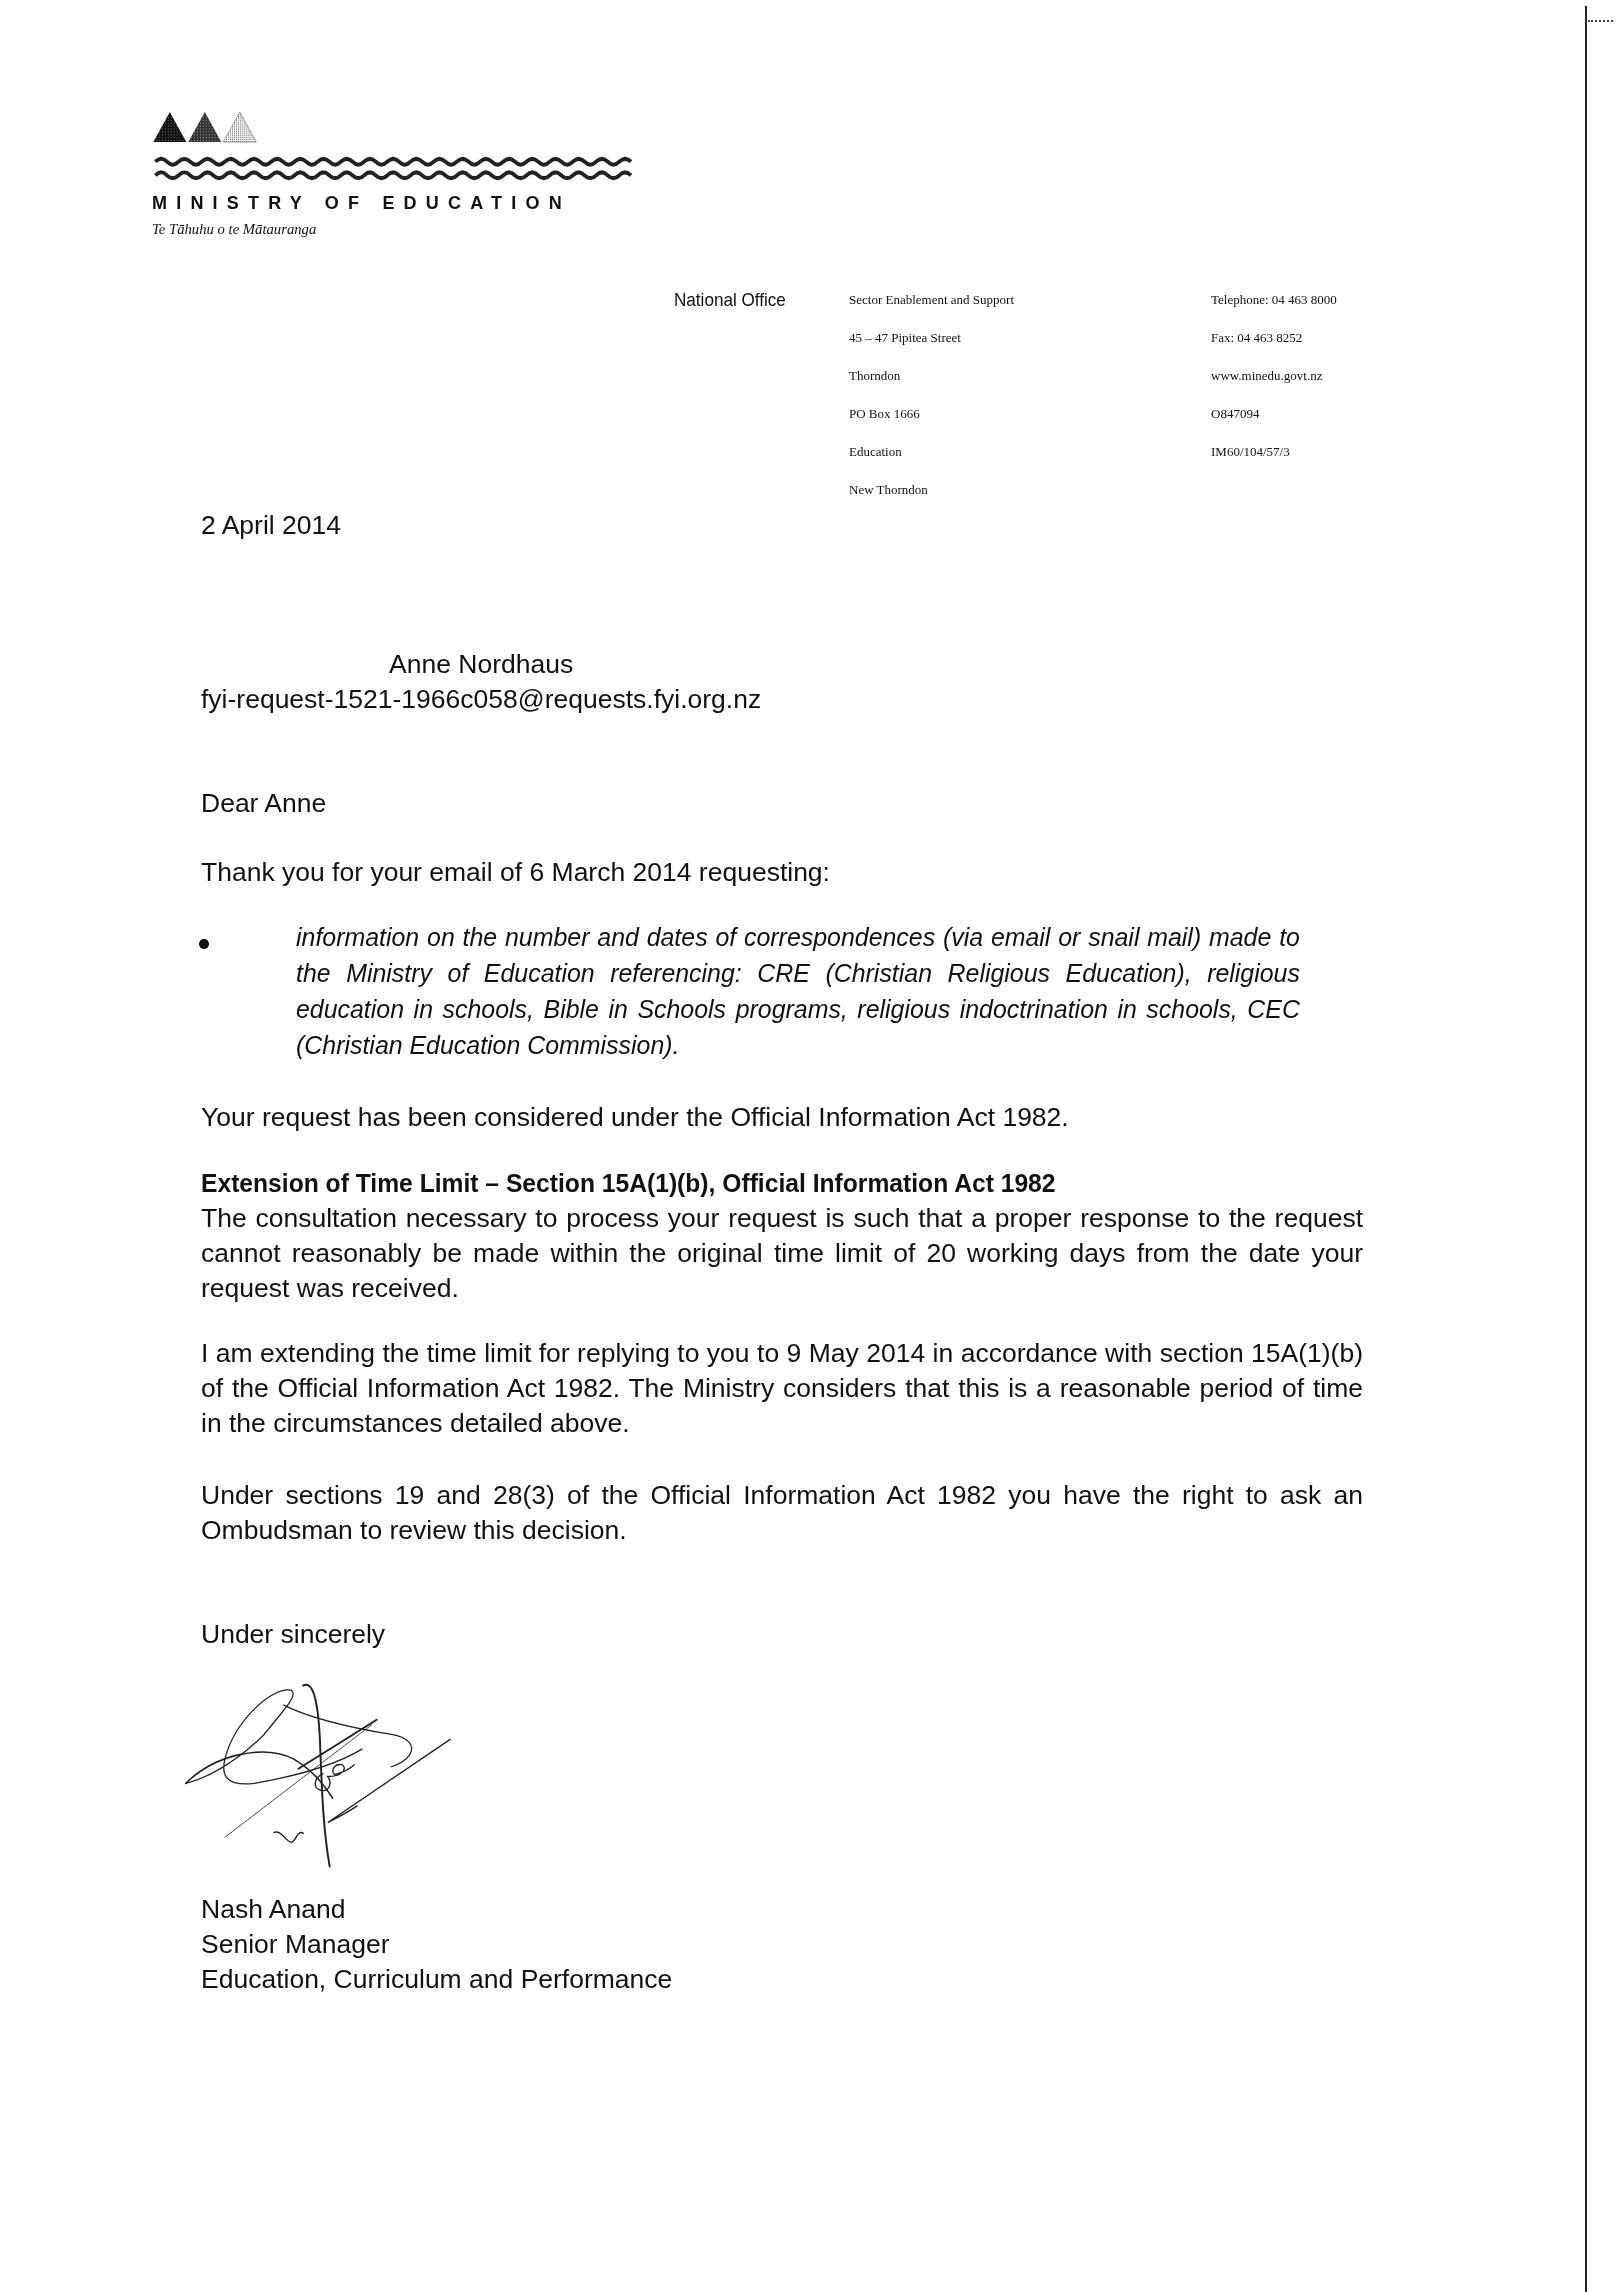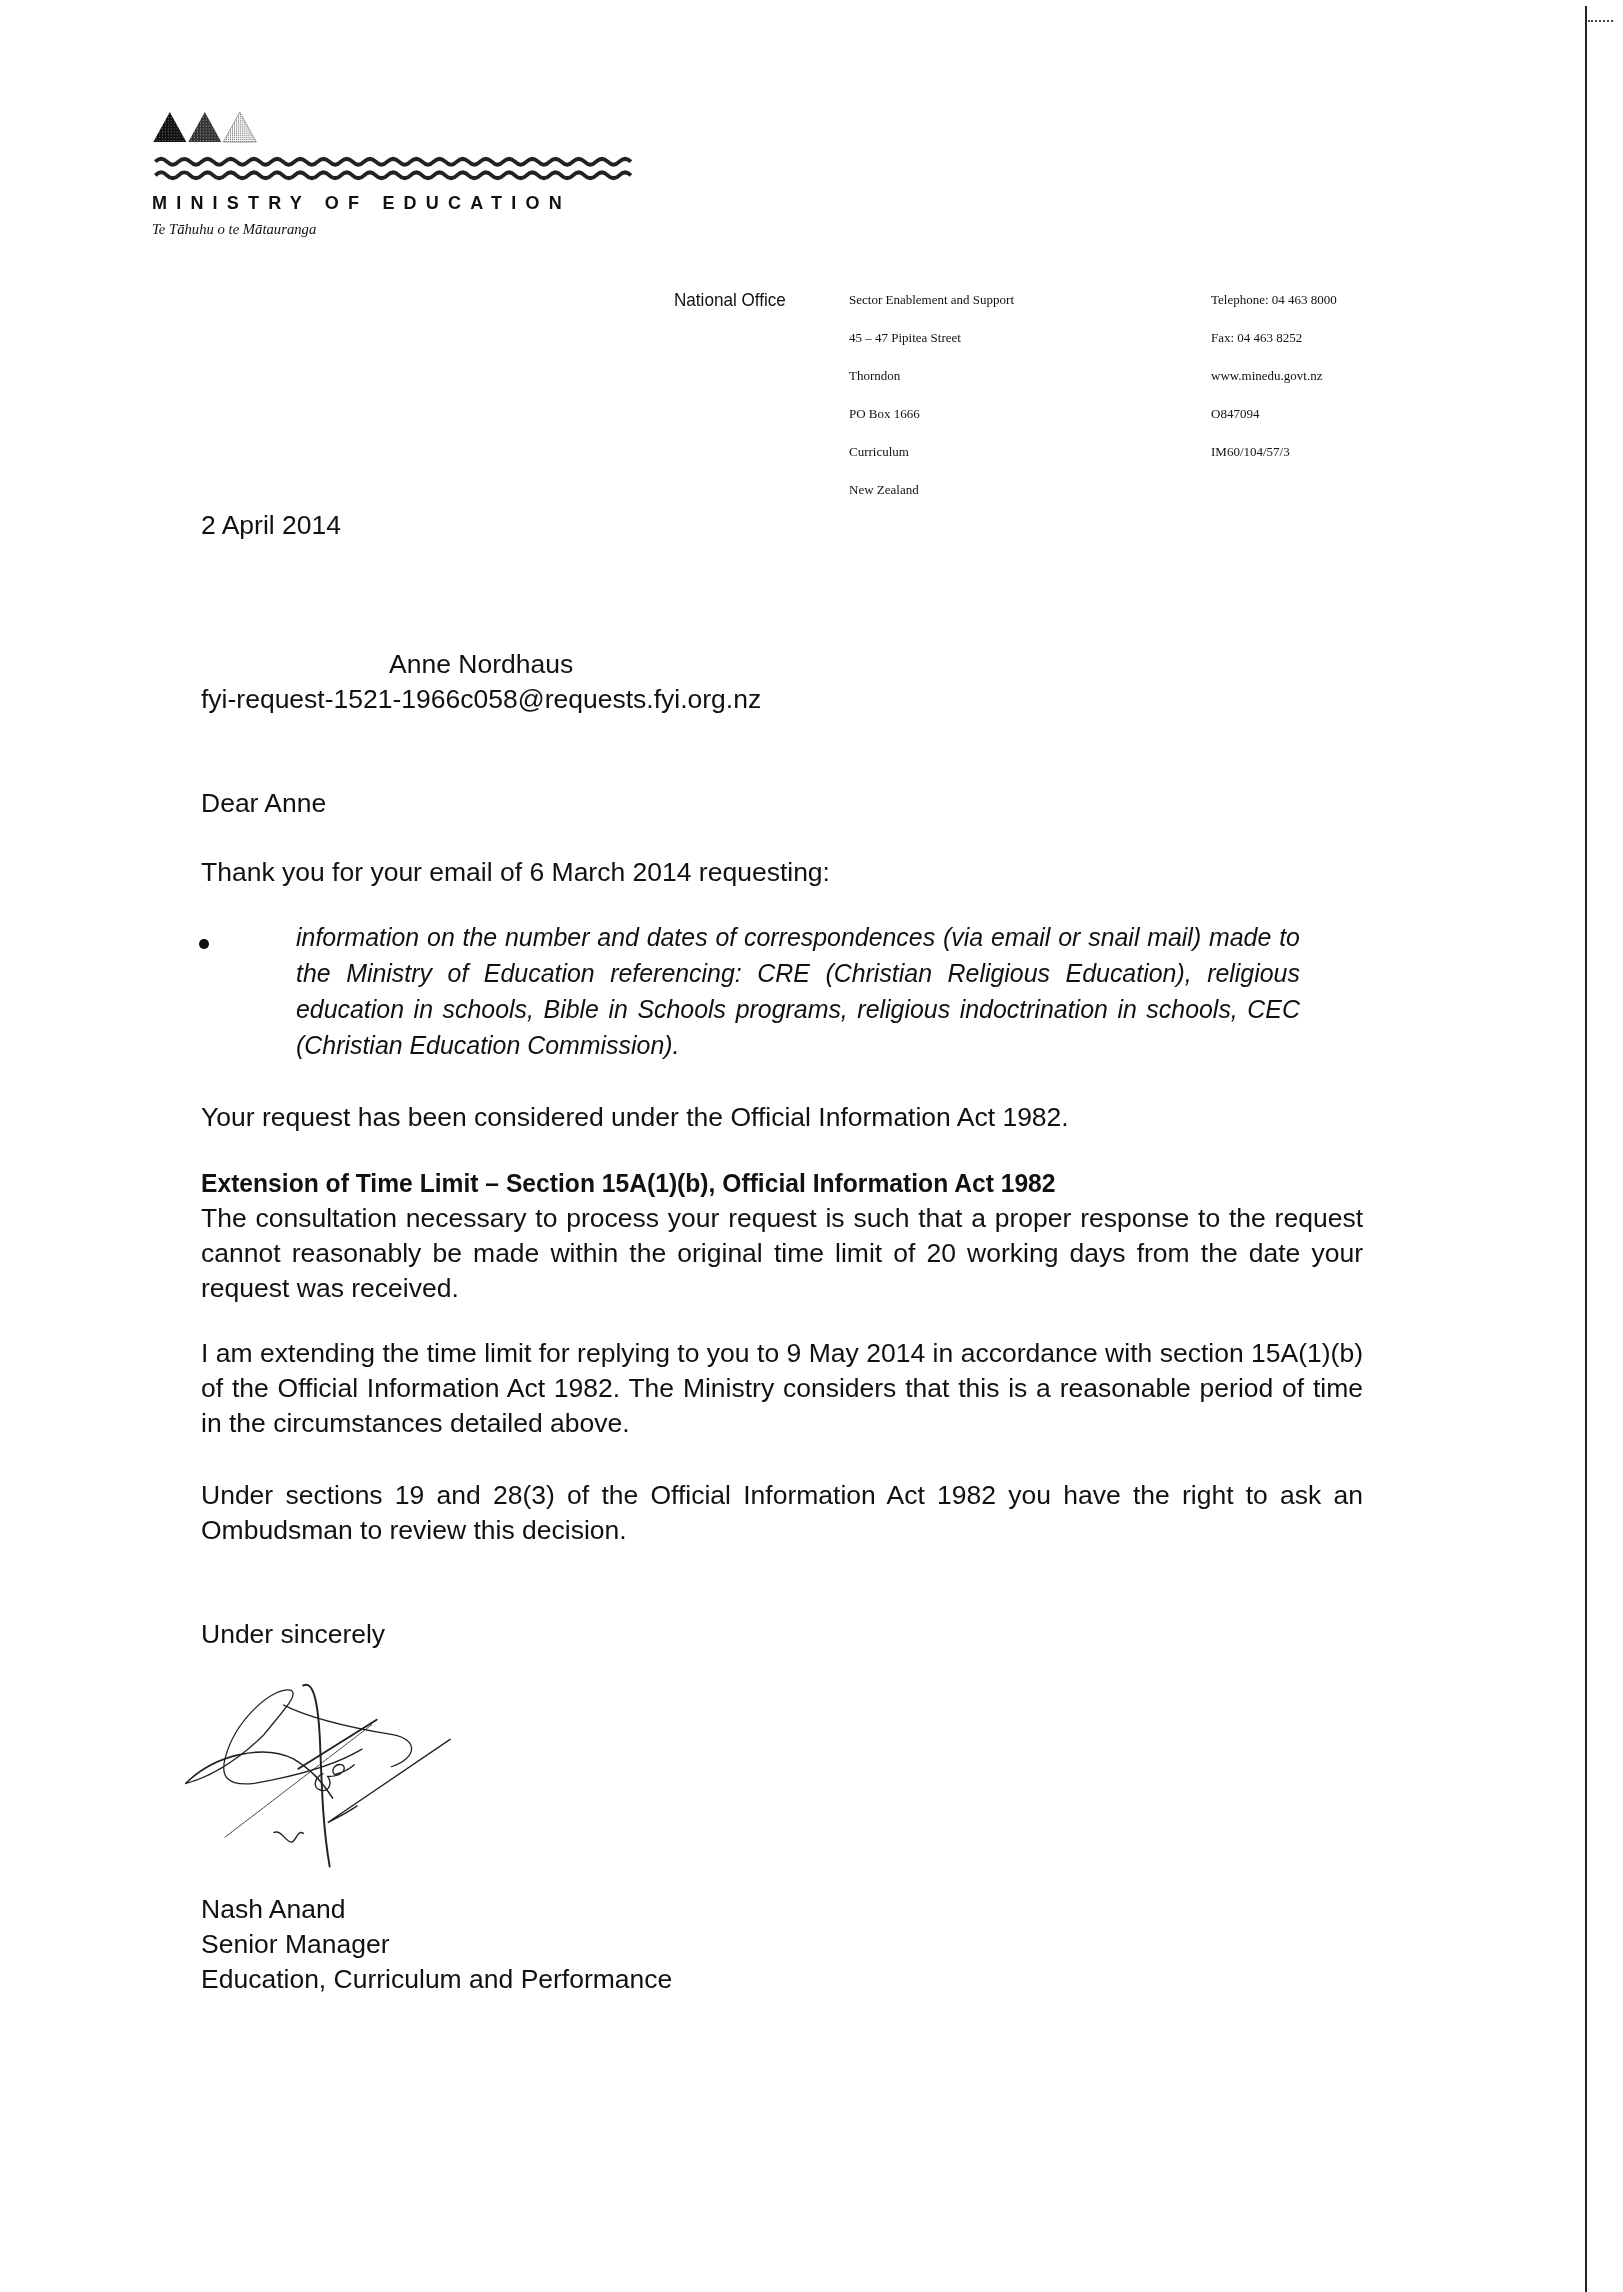--- a/index.html
+++ b/index.html
@@ -75,22 +75,22 @@
   <div id="logo-name" class="abs sans">MINISTRY OF EDUCATION</div>
   <div id="logo-maori" class="abs serif">Te Tāhuhu o te Mātauranga</div>
 </div>
 
 <div id="addr-label" class="abs addr">National Office</div>
 <div id="addr-col1" class="abs addr serif">
   <div>Sector Enablement and Support</div>
   <div>45 – 47 Pipitea Street</div>
   <div>Thorndon</div>
   <div>PO Box 1666</div>
-  <div>Curriculum</div>
-  <div>New Zealand</div>
+  <div>Education</div>
+  <div>New Thorndon</div>
 </div>
 <div id="addr-col2" class="abs addr serif">
   <div>Telephone: 04 463 8000</div>
   <div>Fax: 04 463 8252</div>
   <div>www.minedu.govt.nz</div>
   <div>O847094</div>
   <div>IM60/104/57/3</div>
 </div>
 
 <div id="date" class="abs sans body-text">2 April 2014</div>

